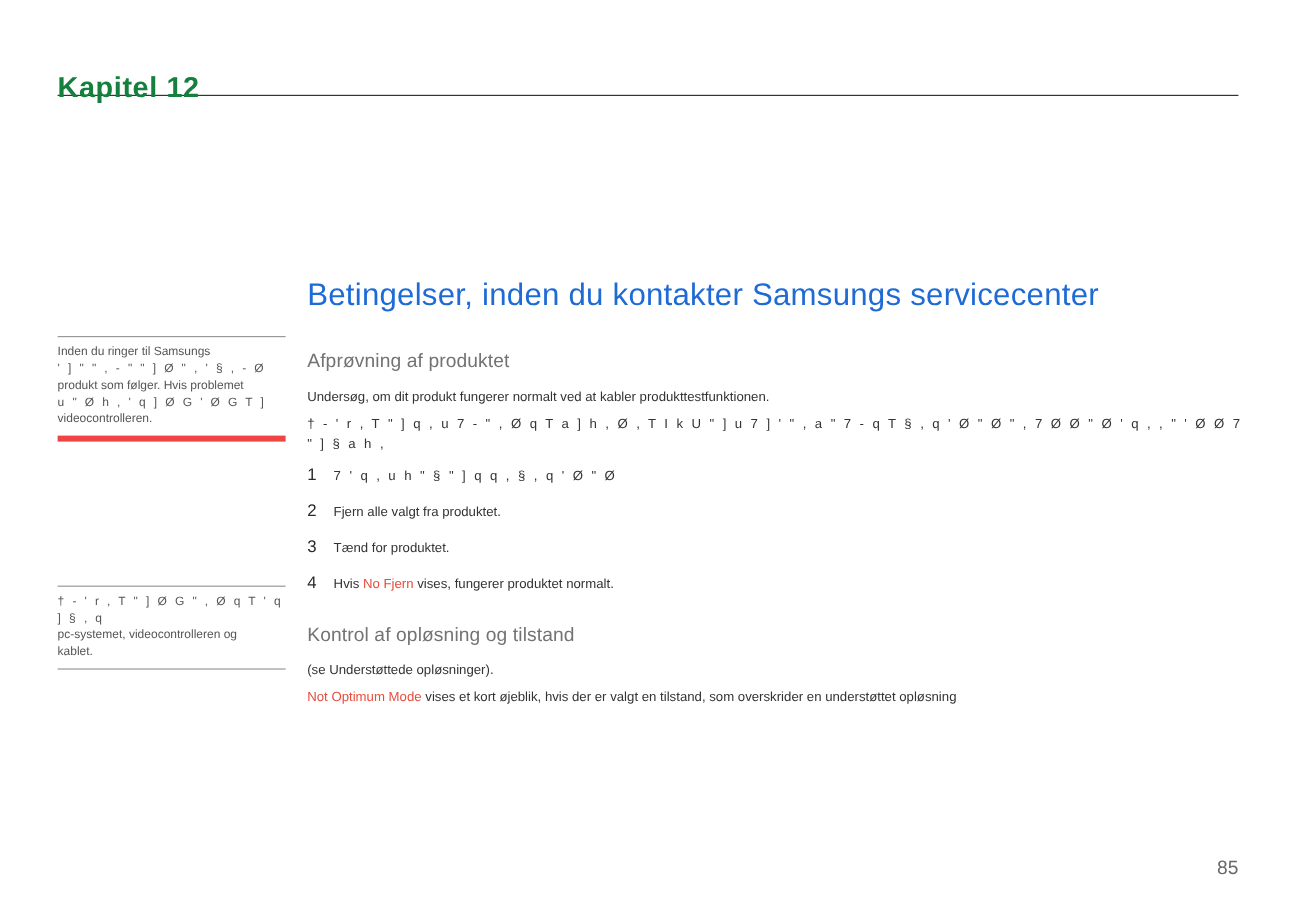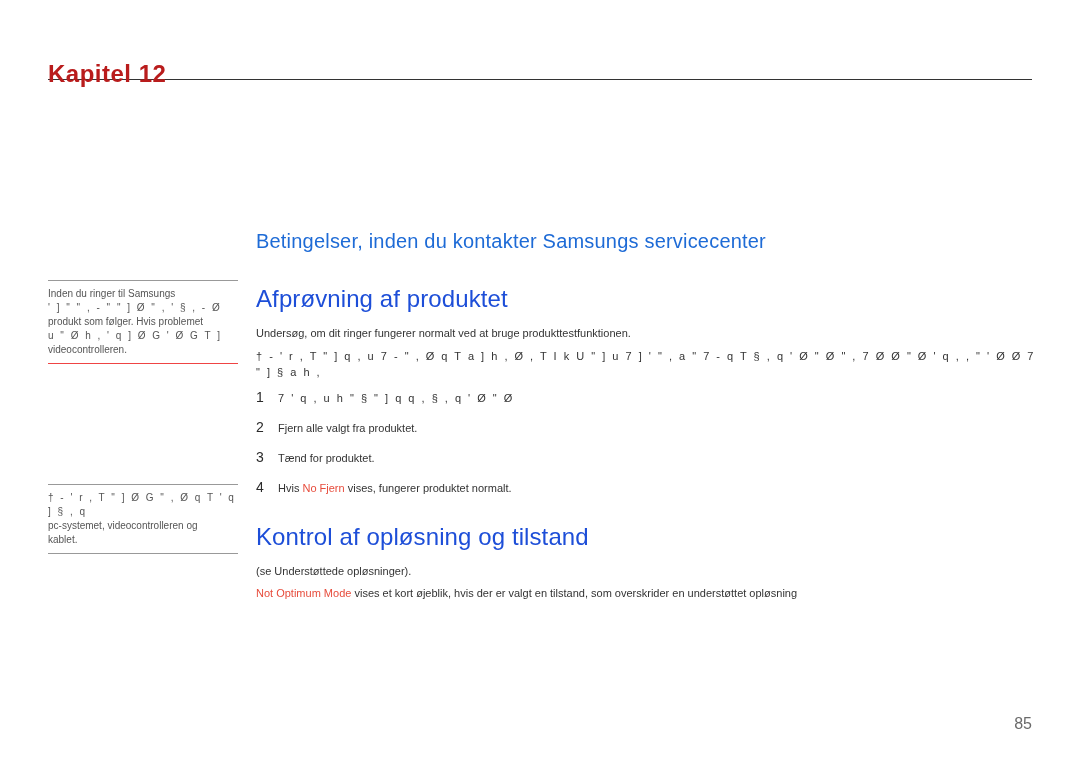--- a/index.html
+++ b/index.html
@@ -15,60 +15,60 @@
     position: absolute;
     top: 60px;
     left: 48px;
     right: 48px;
     height: 20px;
     border-bottom: 1px solid #333;
   }
   .chapter-title {
     font-size: 24px;
     font-weight: bold;
-    color: #b91c1c;
+    color: #15803d;
     letter-spacing: 0.5px;
   }
   .sidebar {
     position: absolute;
     left: 48px;
     top: 280px;
     width: 190px;
     font-size: 10px;
     line-height: 1.4;
     color: #555;
   }
   .sidebar-block {
     border-top: 1px solid #999;
-    border-bottom: 1px solid #ef4444;
+    border-bottom: 5px solid #ef4444;
     padding: 6px 0;
   }
   .sidebar-block2 {
     margin-top: 120px;
     border-top: 1px solid #999;
     border-bottom: 1px solid #999;
     padding: 6px 0;
   }
   .main {
     position: absolute;
     left: 256px;
     top: 230px;
     width: 790px;
   }
   .main h1 {
-    font-size: 20px;
+    font-size: 26px;
     font-weight: 400;
     color: #1e6bd6;
     margin-bottom: 32px;
     letter-spacing: 0.2px;
   }
   .main h2 {
-    font-size: 24px;
+    font-size: 16px;
     font-weight: 400;
-    color: #1d4ed8;
+    color: #737373;
     margin-bottom: 12px;
     letter-spacing: 0.1px;
   }
   .main p {
     font-size: 11px;
     color: #333;
     line-height: 1.5;
     margin-bottom: 6px;
   }
   .step-list {
@@ -125,21 +125,21 @@
     <div class="garbled">† -   ' r , T " ]  Ø G   " , Ø q T '  q ] § , q</div>
     <div>pc-systemet, videocontrolleren og</div>
     <div>kablet.</div>
   </div>
 </div>
 
 <div class="main">
   <h1>Betingelser, inden du kontakter Samsungs servicecenter</h1>
 
   <h2>Afprøvning af produktet</h2>
-  <p>Undersøg, om dit ringer fungerer normalt ved at bruge produkttestfunktionen.</p>
+  <p>Undersøg, om dit produkt fungerer normalt ved at kabler produkttestfunktionen.</p>
   <p class="garbled">† -   ' r , T " ]  q , u 7  - " ,  Ø q T a  ] h ,  Ø ,  T  I k U  " ]  u 7  ] ' " , a   " 7 - q T  § , q   ' Ø " Ø  " ,   7  Ø Ø " Ø  ' q , , " ' Ø  Ø  7  " ]  §  a   h     ,</p>
 
   <div class="step-list">
     <div class="step">
       <span class="step-num">1</span>
       <span class="step-text garbled">7  '   q ,  u h  "  §   " ]  q    q ,  § , q   ' Ø " Ø</span>
     </div>
     <div class="step">
       <span class="step-num">2</span>
       <span class="step-text">Fjern alle valgt fra produktet.</span>

